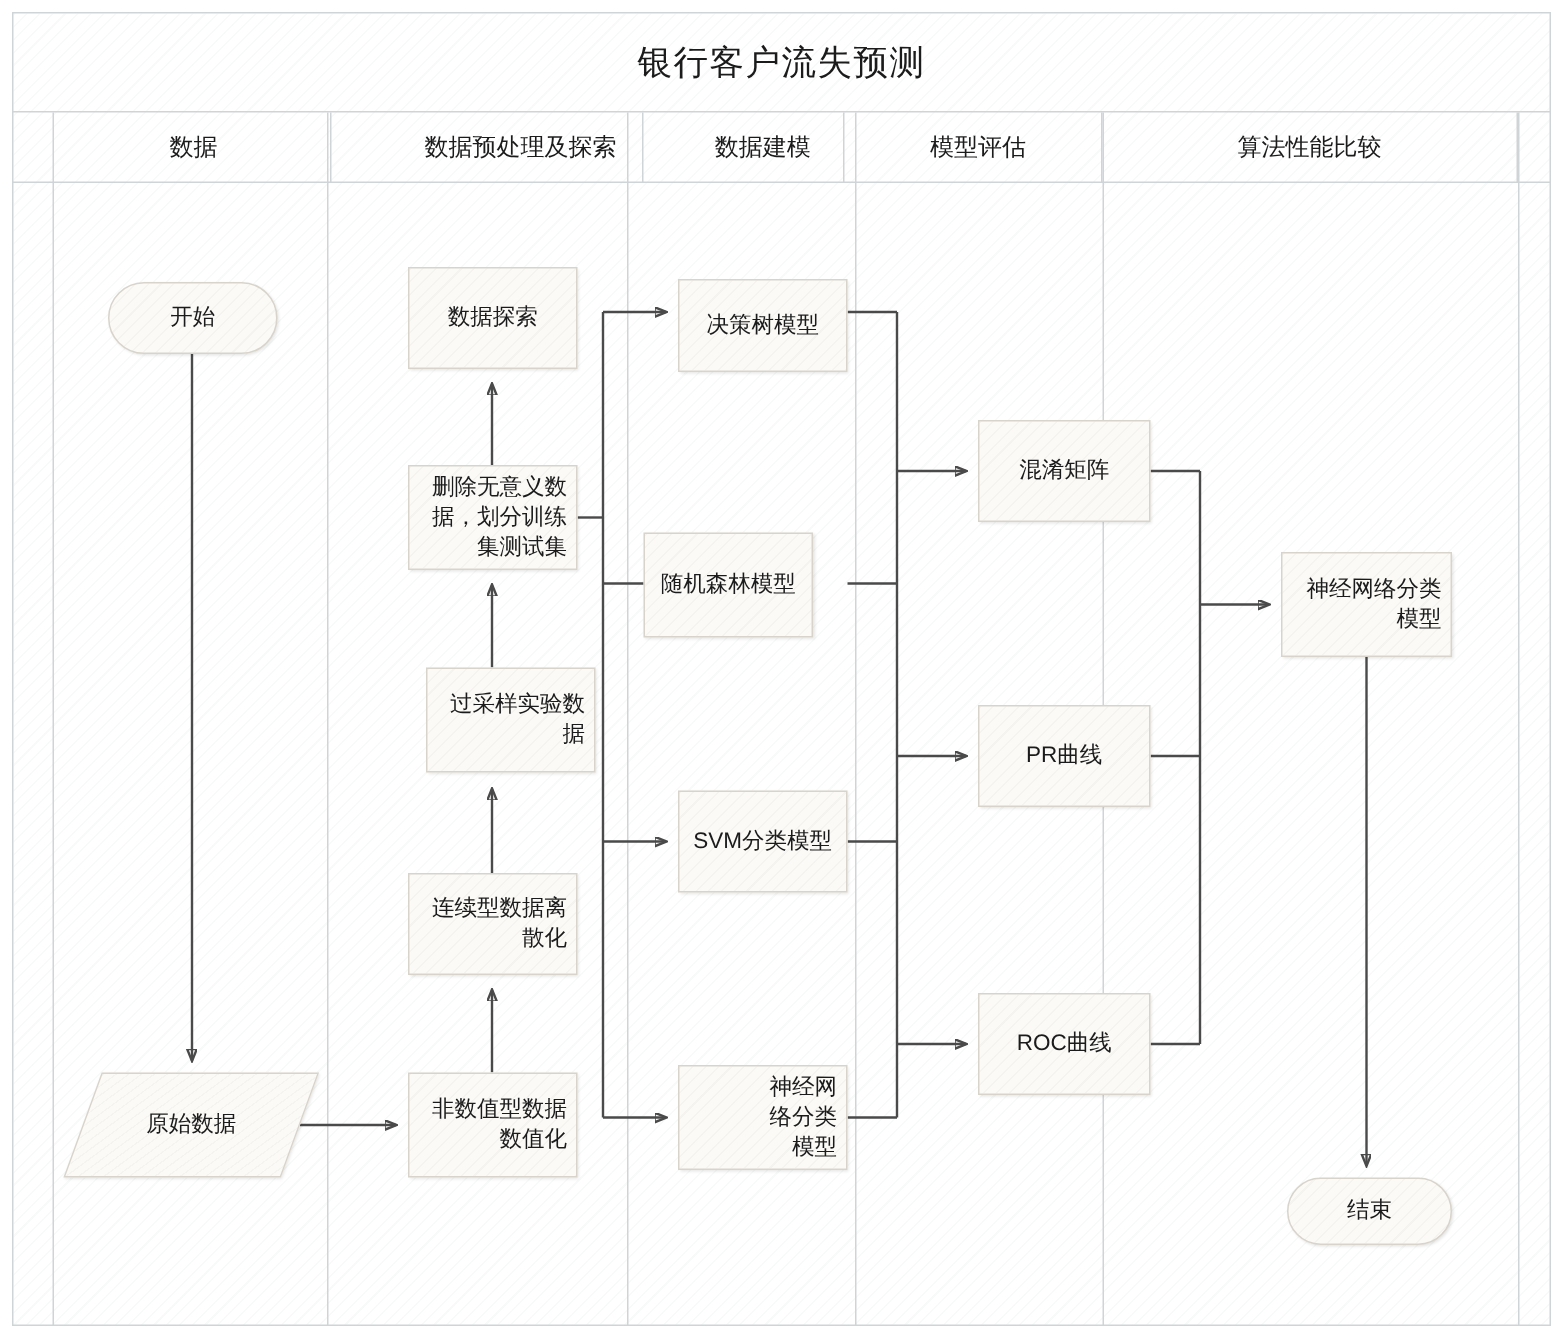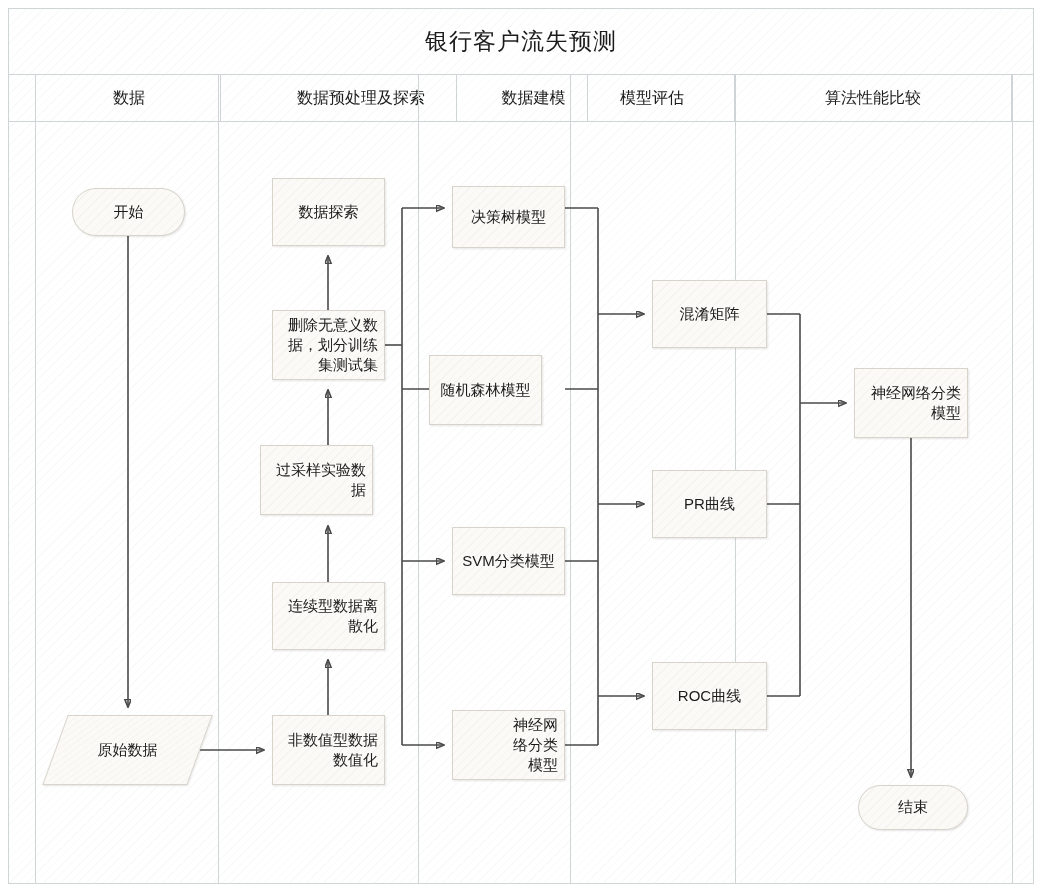--- a/index.html
+++ b/index.html
@@ -155,22 +155,22 @@
 <body>
 
 <div id="canvas">
 
   <div class="frame"></div>
 
   <div class="title-band">银行客户流失预测</div>
 
   <div class="header-band">
     <div class="lane-header" style="left:30px;  width:183px;">数据</div>
-    <div class="lane-header" style="left:210px; width:239px;padding-left:48px;">数据预处理及探索</div>
-    <div class="lane-header" style="left:428px; width:152px;padding-left:44px;">数据建模</div>
+    <div class="lane-header" style="left:210px; width:211px;padding-left:48px;">数据预处理及探索</div>
+    <div class="lane-header" style="left:403px; width:152px;padding-left:44px;">数据建模</div>
     <div class="lane-header" style="left:562px; width:165px;">模型评估</div>
     <div class="lane-header" style="left:727px; width:277px;">算法性能比较</div>
     <div class="lane-header no-border" style="left:1004px; width:22px;"></div>
   </div>
 
   <div class="lane-divider" style="left:35px;"></div>
   <div class="lane-divider" style="left:218px;"></div>
   <div class="lane-divider" style="left:418px;"></div>
   <div class="lane-divider" style="left:570px;"></div>
   <div class="lane-divider" style="left:735px;"></div>
@@ -224,21 +224,21 @@
 
   <div class="node parallelogram" style="left:55px; top:715px; width:145px; height:70px;">
     <div class="para-shape"></div>
     <span class="para-label">原始数据</span>
   </div>
 
   <div class="node" style="left:272px; top:715px; width:113px; height:70px;">非数值型数据数值化</div>
 
   <div class="node" style="left:272px; top:582px; width:113px; height:68px;">连续型数据离散化</div>
 
-  <div class="node" style="left:260px; top:445px; width:113px; height:70px;font-family:Liberation Serif, serif;">过采样实验数据</div>
+  <div class="node" style="left:284px; top:445px; width:113px; height:70px;font-family:Liberation Serif, serif;">过采样实验数据</div>
 
   <div class="node" style="left:272px; top:310px; width:113px; height:70px;">删除无意义数据，划分训练集测试集</div>
 
   <div class="node" style="left:272px; top:178px; width:113px; height:68px;">数据探索</div>
 
   <div class="node" style="left:452px; top:186px; width:113px; height:62px;">决策树模型</div>
 
   <div class="node" style="left:429px; top:355px; width:113px; height:70px;">随机森林模型</div>
 
   <div class="node" style="left:452px; top:527px; width:113px; height:68px;">SVM分类模型</div>

